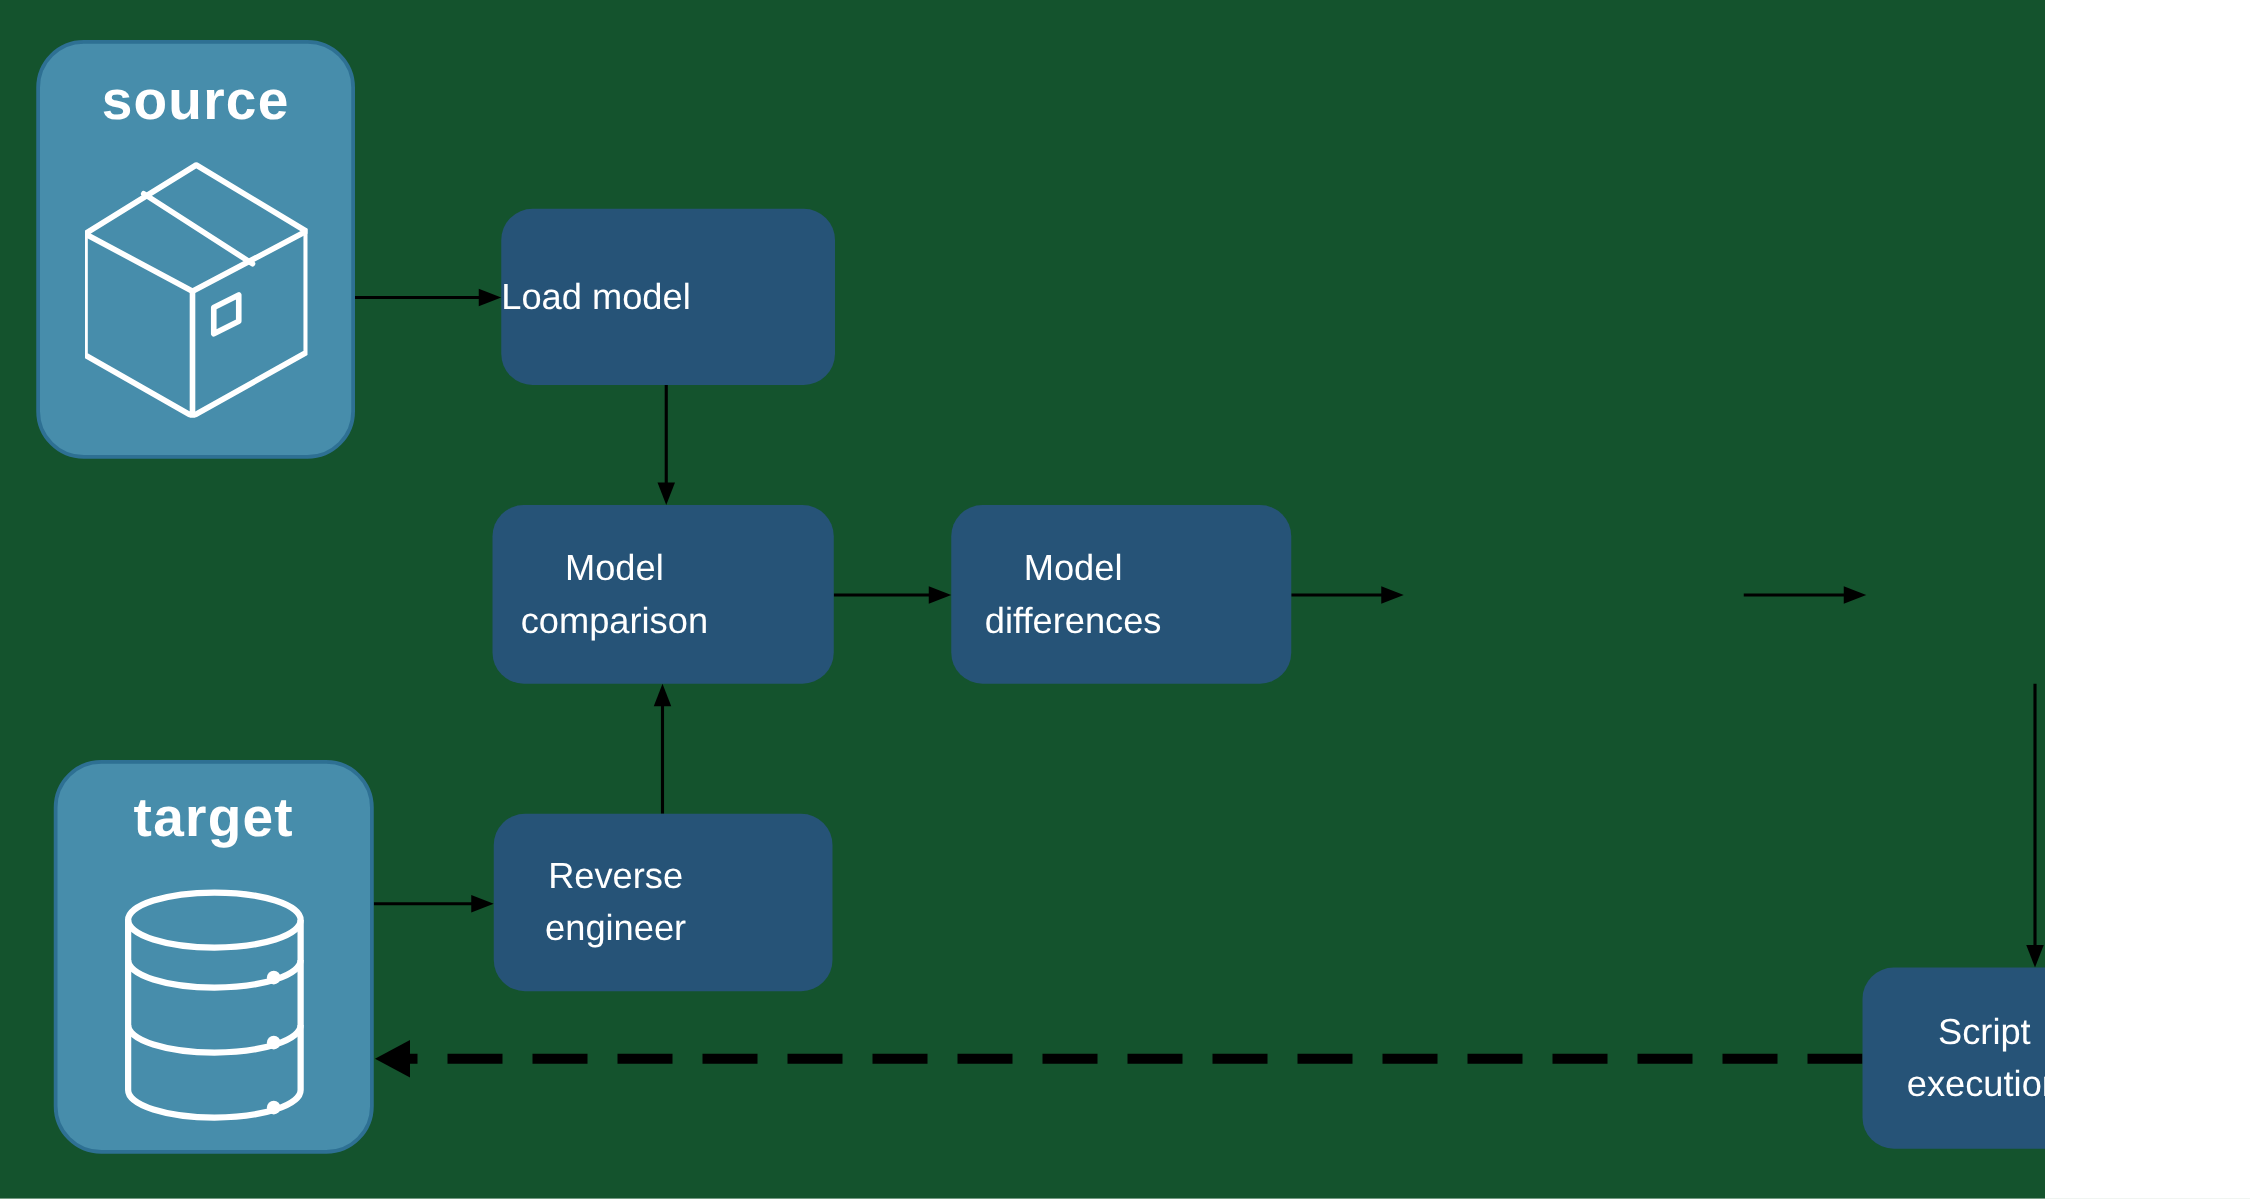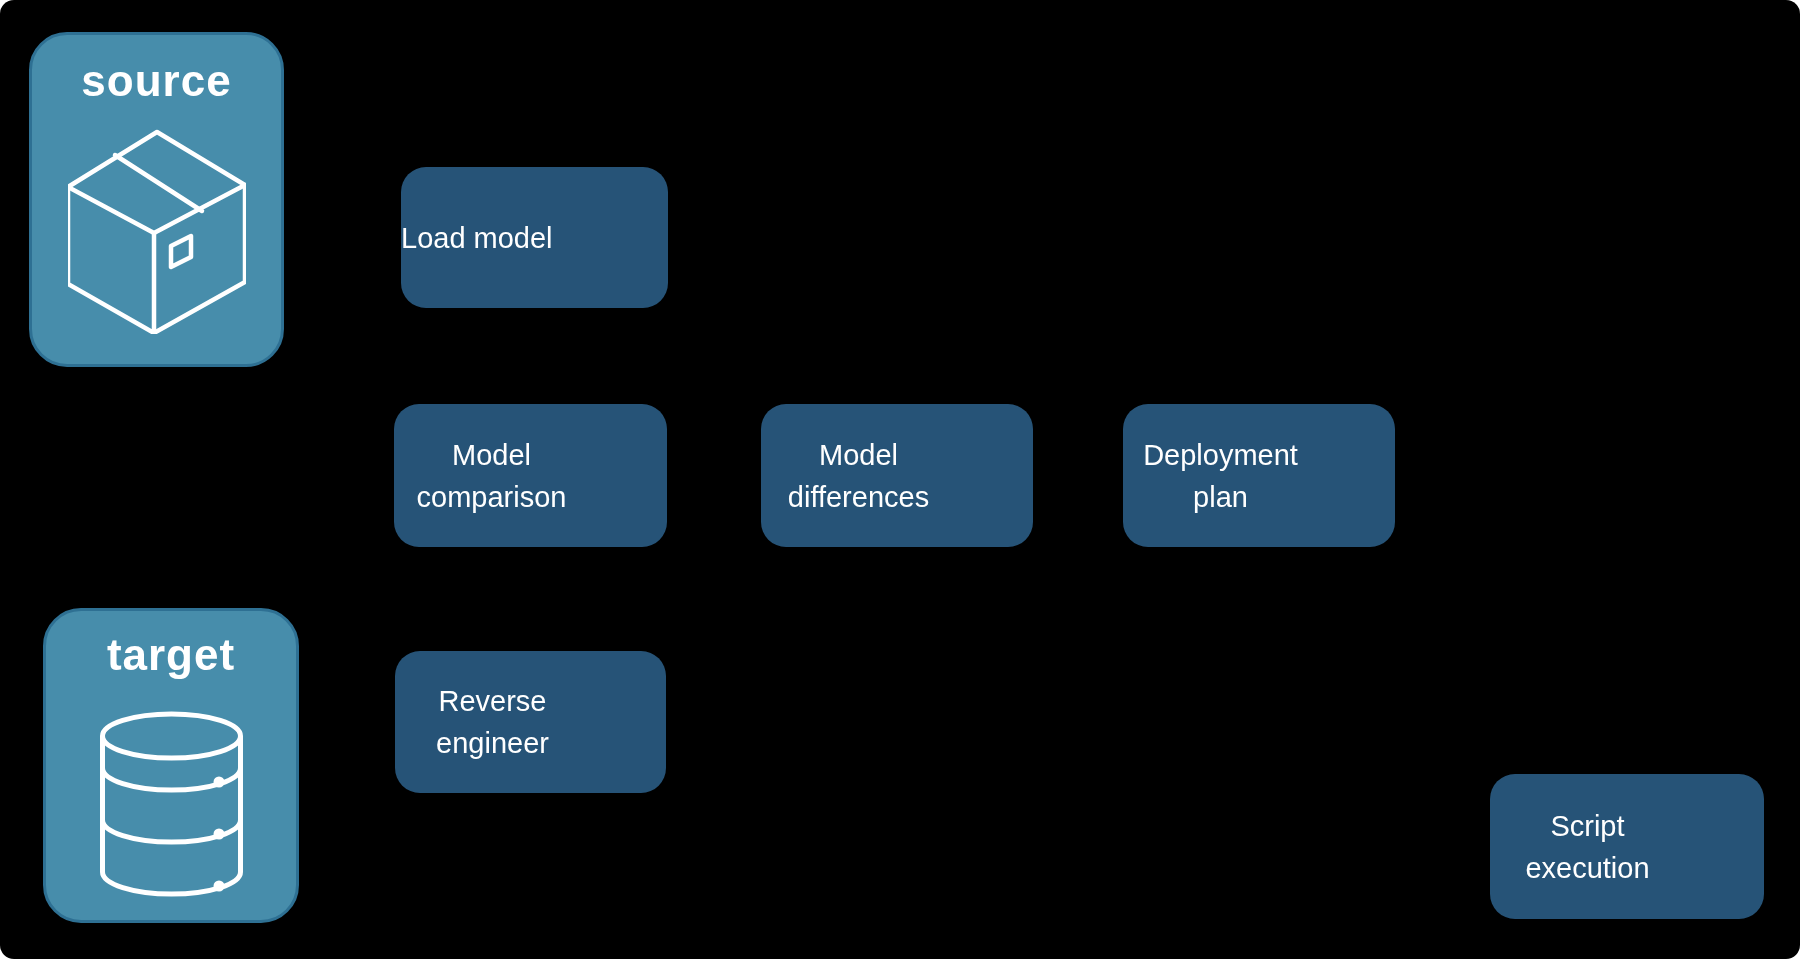--- a/index.html
+++ b/index.html
@@ -3,25 +3,24 @@
 <meta charset="utf-8">
 <style>
   html, body {
     margin: 0;
     padding: 0;
     background: #ffffff;
     font-family: "Liberation Sans", sans-serif;
   }
   .canvas {
     position: relative;
-    width: 1800px;
+    width: 1636px;
     height: 959px;
-    background: #000000;
+    background: #14532d;
     overflow: hidden;
-    border-radius: 14px;
   }
   svg.edge-layer {
     position: absolute;
     left: 0; top: 0;
     width: 1800px;
     height: 959px;
     pointer-events: none;
   }
   
   .endpoint {
@@ -169,23 +168,20 @@
 
   <div class="process" id="node-load-model">
     <div class="p-label">Load model</div>
   </div>
   <div class="process" id="node-model-differences">
     <div class="p-label">Model differences</div>
   </div>
   <div class="process" id="node-model-comparison">
     <div class="p-label">Model comparison</div>
   </div>
-  <div class="process" id="node-deployment-plan">
-    <div class="p-label">Deployment plan</div>
-  </div>
   <div class="process" id="node-script-execution">
     <div class="p-label">Script execution</div>
   </div>
   <div class="process" id="node-reverse-engineer">
     <div class="p-label">Reverse engineer</div>
   </div>
 
 </div>
 
 </body></html>

